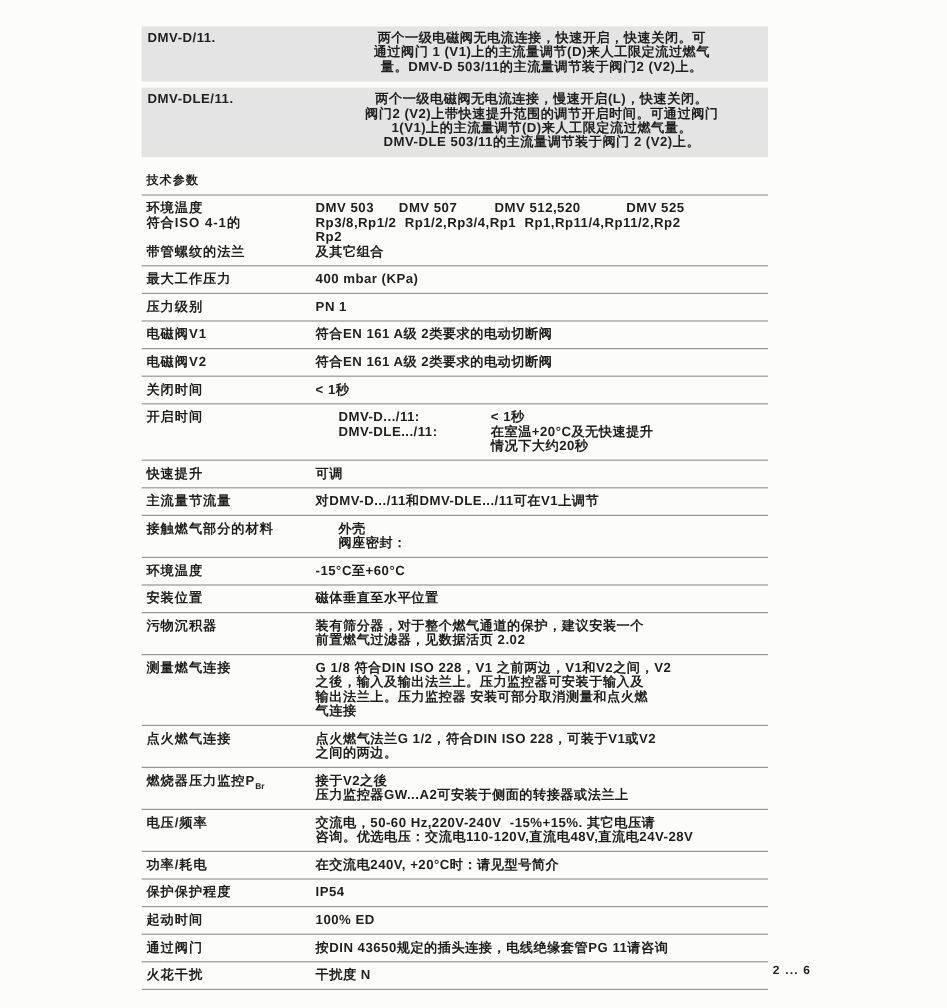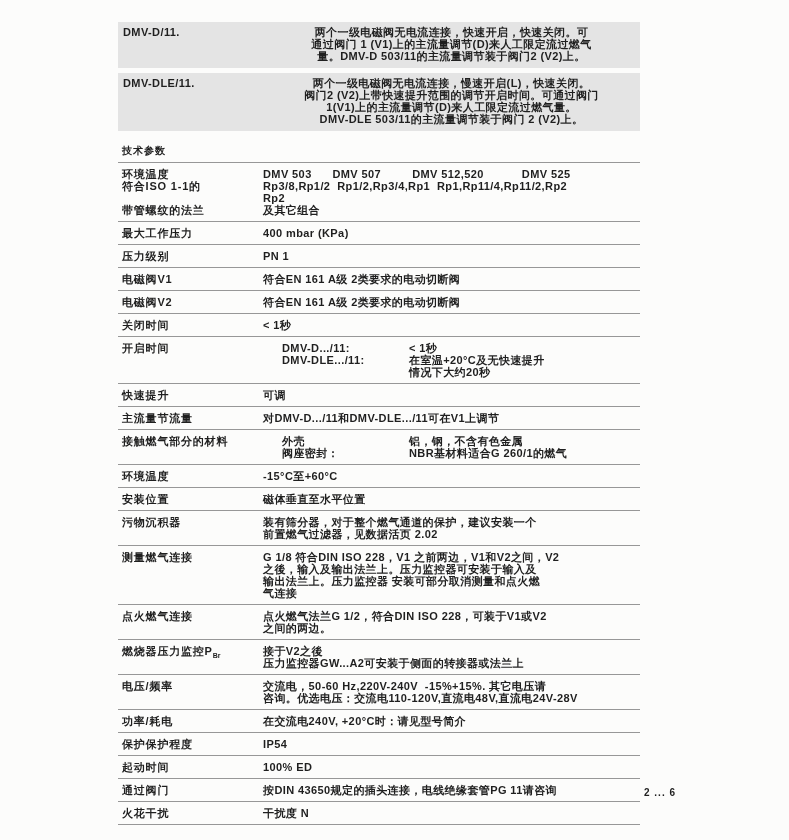--- a/index.html
+++ b/index.html
@@ -72,21 +72,21 @@
     box-sizing:border-box;
   }
   .spec-label .line{letter-spacing:0.8px;}
   .spec-value{flex:1;}
   .spec-cols{display:flex;margin-left:19px;}
   .sub-left{width:127px;flex:0 0 127px;}
   .sub-right{flex:1;}
   sub{font-size:7px;line-height:0;letter-spacing:0;}
   .footer{
     position:absolute;
-    left:644px;top:787px;
+    left:644px;top:804px;
     font-size:10px;
     letter-spacing:1px;
   }
 </style>
 </head>
 <body>
 
 <div class="page">
   <div class="content">
     <section class="intro" id="intro">
@@ -106,21 +106,21 @@
             <div class="line">1(V1)上的主流量调节(D)来人工限定流过燃气量。</div>
             <div class="line">DMV-DLE 503/11的主流量调节装于阀门 2 (V2)上。</div>
           </div>
         </div>
       </section>
     <div class="section-title">技术参数</div>
     <section class="specs" id="specs">
         <div class="spec-row">
           <div class="spec-label">
             <div class="line">环境温度</div>
-            <div class="line">符合ISO 1-1的</div>
+            <div class="line">符合ISO 4-1的</div>
             <div class="line"></div>
             <div class="line">带管螺纹的法兰</div>
           </div>
           <div class="spec-value">
             <div class="line">DMV 503      DMV 507         DMV 512,520           DMV 525</div>
             <div class="line">Rp3/8,Rp1/2  Rp1/2,Rp3/4,Rp1  Rp1,Rp11/4,Rp11/2,Rp2</div>
             <div class="line">Rp2</div>
             <div class="line">及其它组合</div>
           </div>
         </div>
@@ -201,24 +201,20 @@
         <div class="spec-row">
           <div class="spec-label">
             <div class="line">接触燃气部分的材料</div>
           </div>
           <div class="spec-value">
             <div class="spec-cols">
               <div class="sub-left">
                 <div class="line">外壳</div>
                 <div class="line">阀座密封：</div>
               </div>
-              <div class="sub-right">
-                <div class="line">铝，钢，不含有色金属</div>
-                <div class="line">NBR基材料适合G 260/1的燃气</div>
-              </div>
             </div>
           </div>
         </div>
         <div class="spec-row">
           <div class="spec-label">
             <div class="line">环境温度</div>
           </div>
           <div class="spec-value">
             <div class="line">-15°C至+60°C</div>
           </div>

